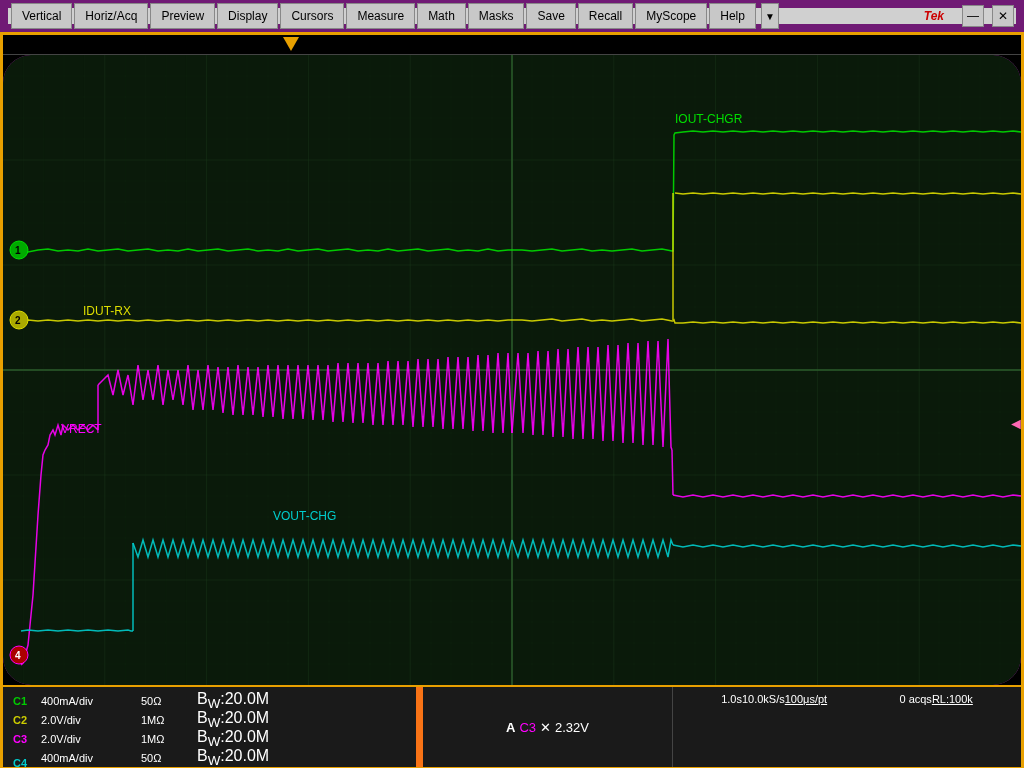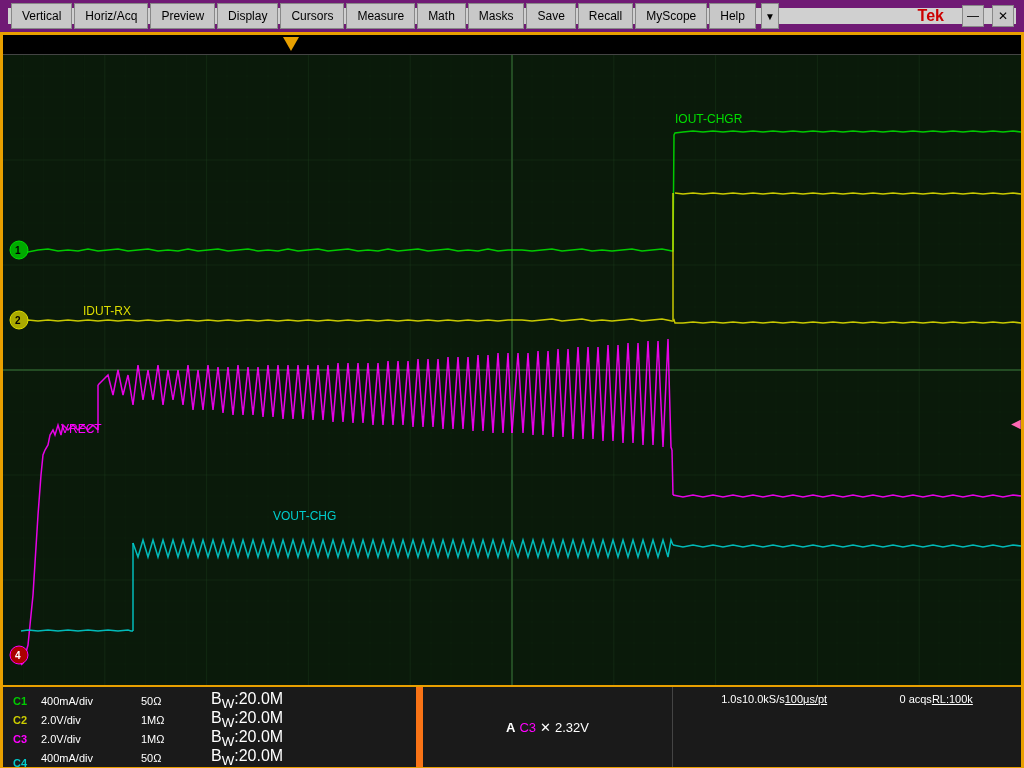--- a/index.html
+++ b/index.html
@@ -21,21 +21,21 @@
       cursor: pointer;
       height: 26px;
       margin: 0 1px;
       color: #000;
     }
     #title-area {
       margin-left: auto;
       display: flex; align-items: center; gap: 8px;
     }
     #tek-logo {
-      font-size: 16px; font-weight: bold; 
+      font-size: 12px; font-weight: bold; font-style: italic;
       color: #c00; margin-right: 10px;
     }
     .win-btn {
       background: #c8c8c8; border: 1px solid #888;
       width: 22px; height: 22px;
       font-size: 12px; cursor: pointer;
       display: flex; align-items: center; justify-content: center;
     }
     #dropdown-arrow {
       background: #c8c8c8; border: 1px solid #888;
@@ -68,20 +68,21 @@
       border-top: 14px solid #e8a000;
     }
 
     
     #waveform-area {
       position: relative;
       width: 1018px;
       height: 630px;
       background: #a21caf;
       overflow: hidden;
+      border-radius: 28px;
     }
 
     
     #waveform-svg {
       position: absolute; top: 0; left: 0;
       width: 100%; height: 100%;
     }
 
     
     #status-bar {
@@ -100,21 +101,21 @@
     .ch-row {
       display: flex; align-items: center;
       height: 18px; margin-bottom: 1px;
     }
     .ch-id { width: 28px; font-weight: bold; }
     .ch-c1 { color: #00cc00; }
     .ch-c2 { color: #cccc00; }
     .ch-c3 { color: #ff00ff; }
     .ch-c4 { color: #00cccc; margin-top: 10px; }
     .ch-val { width: 100px; }
-    .ch-imp { width: 70px; }
+    .ch-imp { width: 56px; }
     .ch-bw { width: 90px; font-size: 16px; }
 
     #trigger-info {
       flex: 0 0 250px;
       display: flex; align-items: center; justify-content: center;
       border-right: 1px solid #444;
       font-size: 13px;
       padding: 0 10px;
     }
     .trig-a { color: #ffffff; margin-right: 4px; font-weight: bold; }

